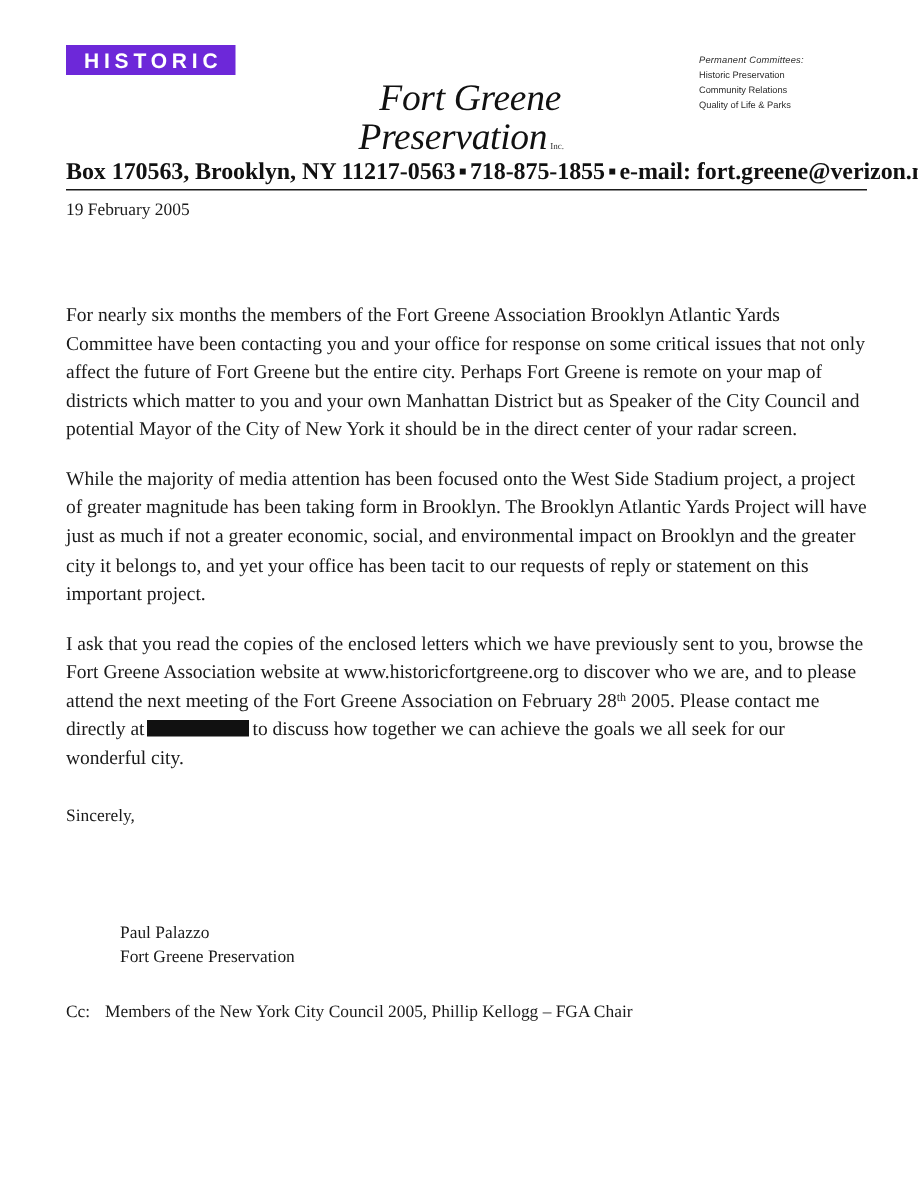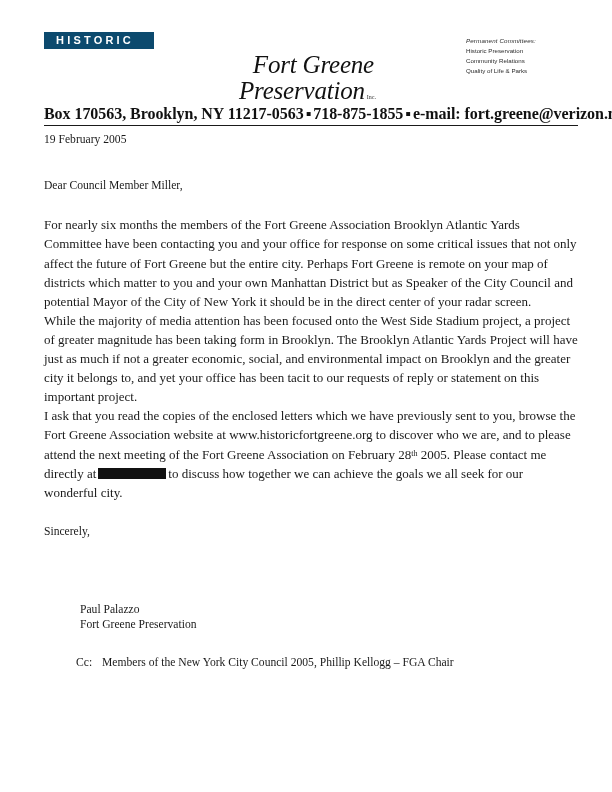--- a/index.html
+++ b/index.html
@@ -27,27 +27,27 @@
   .lh-row {
     display: flex;
     justify-content: space-between;
     align-items: flex-start;
   }
   .lh-left {
     width: 330px;
   }
   .historic-badge {
     display: inline-block;
-    background: #0c4a6e;
+    background: #6d28d9;
     color: #ffffff;
     font-family: "Liberation Sans", "DejaVu Sans", sans-serif;
-    font-size: 11px;
+    font-size: 14px;
     font-weight: 700;
     letter-spacing: 3.2px;
-    padding: 3px 20px 3px 12px;
+    padding: 3px 9px 3px 12px;
     line-height: 1;
   }
   .org-name {
     font-family: "Liberation Serif", "DejaVu Serif", serif;
     font-style: italic;
     font-size: 25px;
     line-height: 1.02;
     color: #111111;
     margin-top: 3px;
     letter-spacing: -0.2px;
@@ -107,40 +107,39 @@
   }
   .addr-line { white-space: nowrap; }
   .gap-md { height: 22px; }
   .gap-lg { height: 30px; }
   .para {
     text-align: left;
     margin: 0;
     font-size: 13px;
     line-height: 1.47;
   }
-  .para + .para { }
+  .para + .para { margin-top: 14px; }
   .redaction {
     display: inline-block;
     width: 68px;
     height: 11px;
     background: #111111;
     vertical-align: -1px;
     margin: 0 2px;
   }
   sup.ord {
     font-size: 0.62em;
     vertical-align: 0.42em;
     line-height: 0;
   }
   .sign-name { white-space: nowrap; margin-left: 36px; }
   .cc-line { white-space: nowrap; }
   .cc-label {
     display: inline-block;
     min-width: 26px;
-    margin-left: 32px;
   }
 </style>
 </head>
 <body>
 
 <div class="page">
 
   <div class="letterhead">
     <div class="lh-row">
 
@@ -170,21 +169,20 @@
 
   <div class="body-block">
 
 
     <div class="gap-md"></div>
 
     <div>19 February 2005</div>
 
     <div class="gap-lg"></div>
 
-    <div>Dear Council Member Miller,</div>
 
     <div class="gap-md"></div>
 
     <p class="para">For nearly six months the members of the Fort Greene Association Brooklyn Atlantic Yards Committee have been contacting you and your office for response on some critical issues that not only affect the future of Fort Greene but the entire city.  Perhaps Fort Greene is remote on your map of districts which matter to you and your own Manhattan District but as Speaker of the City Council and potential Mayor of the City of New York it should be in the direct center of your radar screen.</p>
 
     <p class="para">While the majority of media attention has been focused onto the West Side Stadium project, a project of greater magnitude has been taking form in Brooklyn.  The Brooklyn Atlantic Yards Project will have just as much if not a greater economic, social, and environmental impact on Brooklyn and the greater city it belongs to, and yet your office has been tacit to our requests of reply or statement on this important project.</p>
 
     <p class="para"><span>I ask that you read the copies of the enclosed letters which we have previously sent to you, browse the Fort Greene Association website at www.historicfortgreene.org to discover who we are, and to please attend the next meeting of the Fort Greene Association on February 28</span><sup class="ord">th</sup><span> 2005.  Please contact me directly at</span><span class="redaction"></span><span>to discuss how together we can achieve the goals we all seek for our wonderful city.</span></p>
 
     <div class="gap-md"></div>

